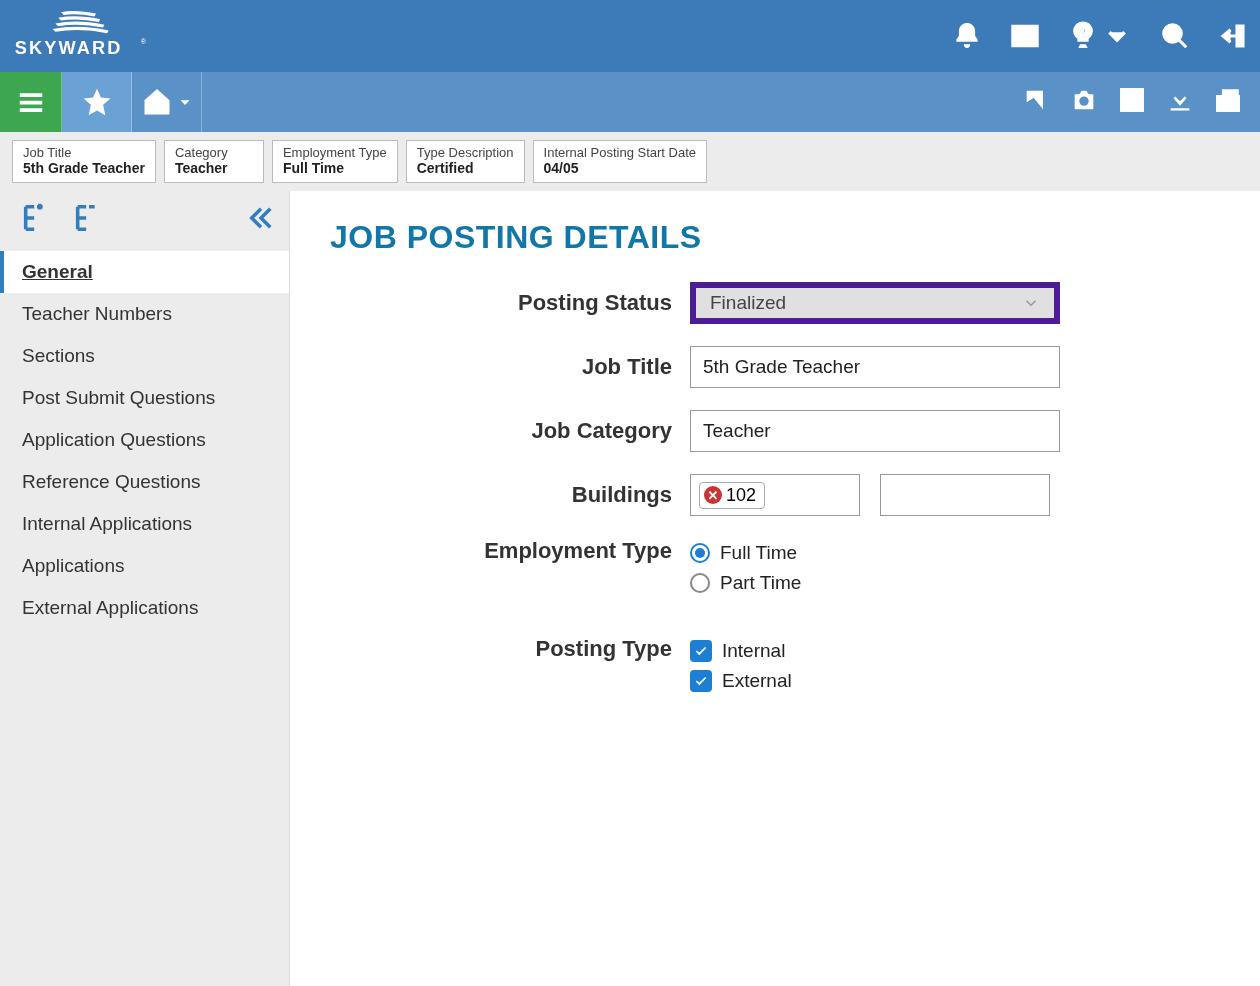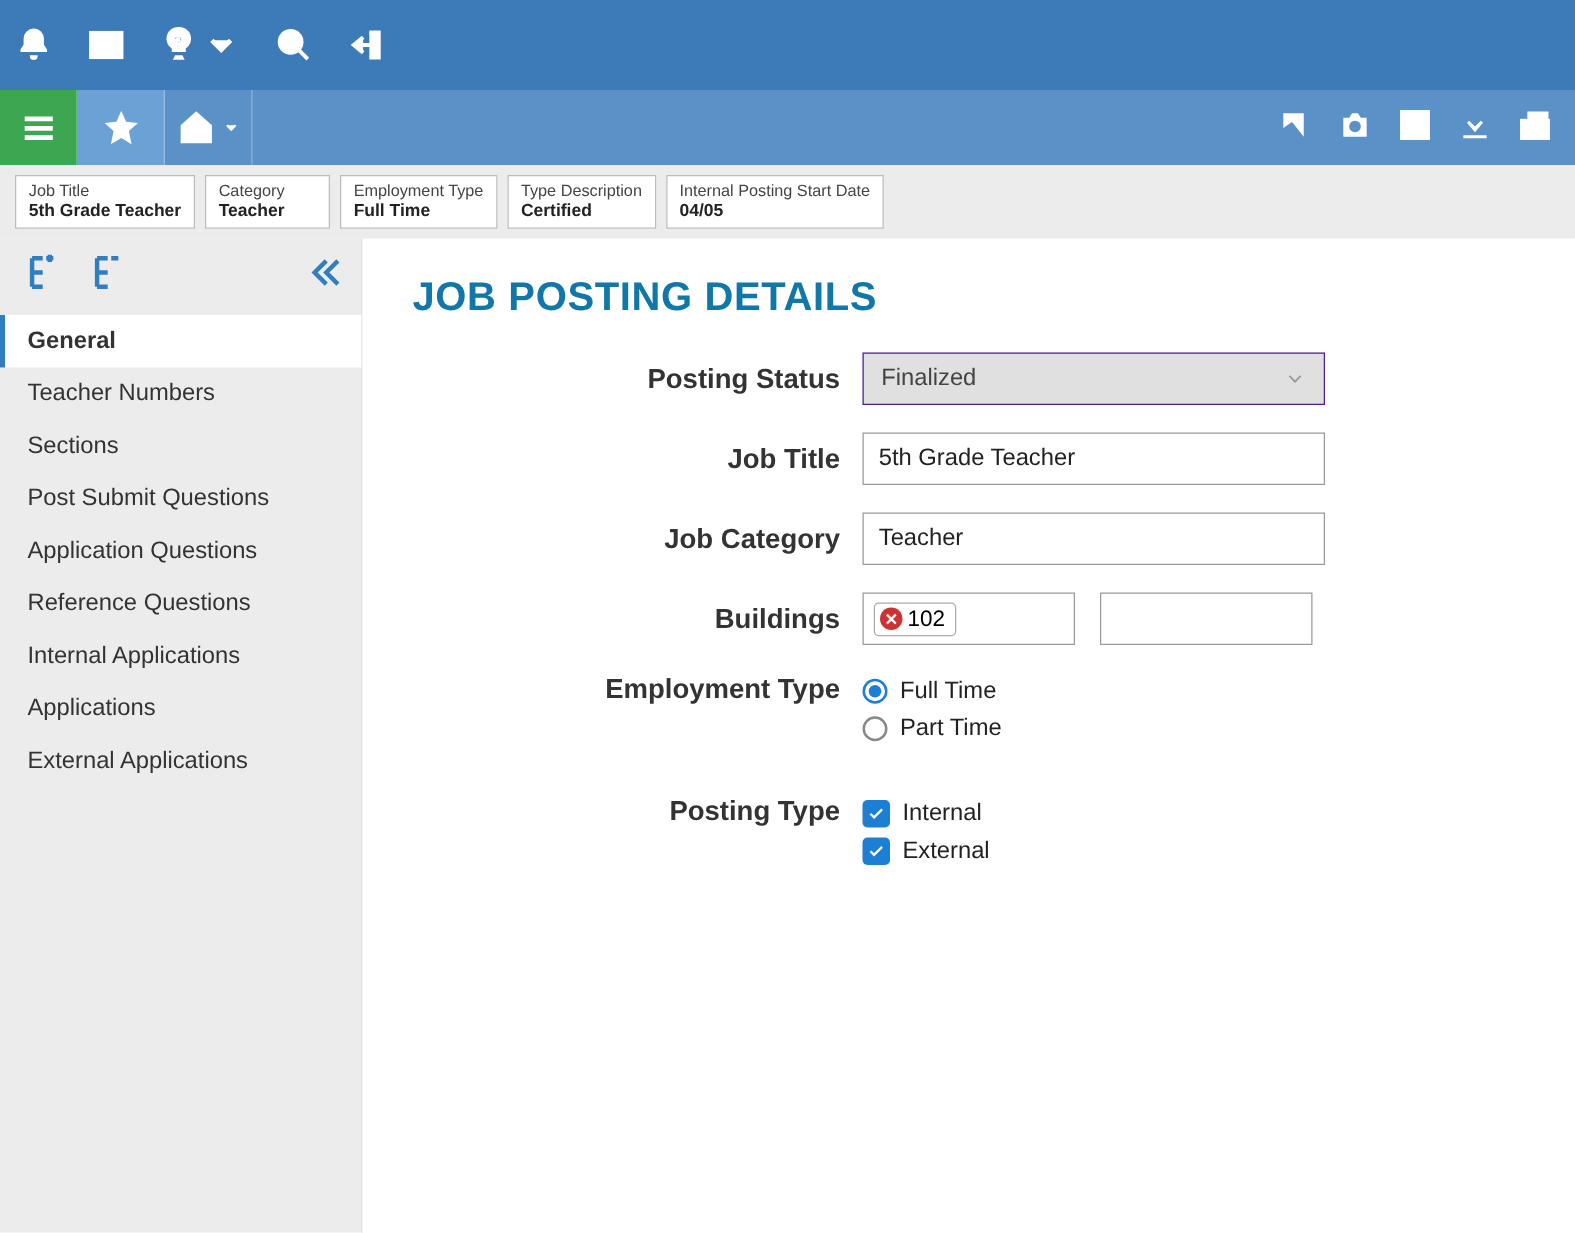--- a/index.html
+++ b/index.html
@@ -29,45 +29,57 @@
   .bc-value { font-size: 14px; font-weight: 700; color: #222; }
 
   .main { display: flex; height: calc(986px - 72px - 60px - 56px); }
   .sidebar { width: 290px; background: #ececec; border-right: 1px solid #ddd; }
   .sidebar-toolbar { display: flex; align-items: center; justify-content: space-between; padding: 10px 14px 8px 20px; }
   .sb-left { display: flex; gap: 18px; }
   .sb-icon svg { width: 34px; height: 34px; }
   .collapse-icon svg { width: 28px; height: 28px; stroke: #307ec0; fill: none; stroke-width: 3; }
   .nav-list { padding-top: 4px; }
   .nav-item { padding: 10px 18px 10px 22px; font-size: 19px; color: #333; cursor: pointer; }
-  .nav-item.active { background: #fff; border-left: 4px solid #307ec0; font-weight: 700; padding-left: 18px; }
+  .nav-item.active { background: #fff; border-left: 4px solid #307ec0; font-weight: 700; padding-left: 18px; text-decoration: underline; }
 
   .content { flex: 1; padding: 28px 40px; background: #fff; }
   .page-title { color: #1176a8; font-size: 32px; font-weight: 800; letter-spacing: 0.5px; margin-bottom: 26px; }
   .form-row { display: flex; align-items: center; margin-bottom: 22px; }
   .form-label { width: 360px; text-align: right; font-size: 22px; font-weight: 700; color: #333; padding-right: 18px; }
   .form-field { flex: 0 0 auto; }
-  .select-box { width: 370px; height: 42px; background: #e0e0e0; border: 1px solid #4c1d95; display: flex; align-items: center; justify-content: space-between; padding: 0 14px; font-size: 19px; color: #444; cursor: pointer; }
+  .select-box { width: 370px; height: 42px; background: #e0e0e0; border: 6px solid #4c1d95; display: flex; align-items: center; justify-content: space-between; padding: 0 14px; font-size: 19px; color: #444; cursor: pointer; }
   .input-box { width: 370px; height: 42px; border: 1px solid #999; background: #fff; padding: 0 12px; font-size: 19px; color: #222; }
   .building-row { display: flex; gap: 20px; }
   .building-box { width: 170px; height: 42px; border: 1px solid #999; background: #fff; display: flex; align-items: center; padding: 0 8px; }
   .chip { border: 1px solid #aaa; border-radius: 4px; padding: 2px 8px 2px 4px; display: inline-flex; align-items: center; gap: 4px; font-size: 18px; }
   .chip .xicon { background: #c33; color: #fff; border-radius: 50%; width: 18px; height: 18px; display: inline-flex; align-items: center; justify-content: center; font-size: 13px; font-weight: 700; }
   .radio-group { display: flex; flex-direction: column; gap: 8px; padding-top: 4px; }
   .radio-item, .check-item { display: flex; align-items: center; gap: 10px; font-size: 19px; color: #222; cursor: pointer; }
   .radio { width: 20px; height: 20px; border: 2px solid #888; border-radius: 50%; display: inline-flex; align-items: center; justify-content: center; }
   .radio.checked { border-color: #1d7fd4; }
   .radio.checked::after { content: ""; width: 10px; height: 10px; background: #1d7fd4; border-radius: 50%; }
   .checkbox { width: 22px; height: 22px; background: #1d7fd4; border-radius: 4px; display: inline-flex; align-items: center; justify-content: center; }
   .checkbox svg { width: 14px; height: 14px; stroke: #fff; stroke-width: 3; fill: none; }
 </style>
 </head>
 <body>
 
 <div class="top-header">
+  <div class="logo">
+    <svg viewBox="0 0 220 80">
+      <g fill="#fff">
+        <path d="M70 6 Q90 2 120 8 L118 12 Q92 7 74 10 Z"></path>
+        <path d="M66 14 Q92 9 126 16 L124 20 Q94 14 70 18 Z"></path>
+        <path d="M62 22 Q94 16 132 24 L130 28 Q96 21 66 26 Z"></path>
+        <path d="M58 30 Q96 23 138 32 L136 36 Q98 28 62 34 Z"></path>
+      </g>
+      <text x="4" y="66" font-family="Arial" font-size="26" font-weight="700" fill="#fff" letter-spacing="3">SKYWARD</text>
+      <text x="184" y="52" font-size="10" fill="#fff">®</text>
+    </svg>
+  </div>
   <div class="header-icons">
     <span class="icon">
       <svg viewBox="0 0 24 24">
           <path d="M12 2a6 6 0 00-6 6v4l-2 3v1h16v-1l-2-3V8a6 6 0 00-6-6zm-2 17a2 2 0 104 0h-4z"></path>
         </svg>
     </span>
     <span class="icon">
       <svg viewBox="0 0 24 24" fill="none" stroke="#fff" stroke-width="2">
           <rect x="2" y="4" width="20" height="16"></rect>
           <path d="M2 5l10 8 10-8"></path>

